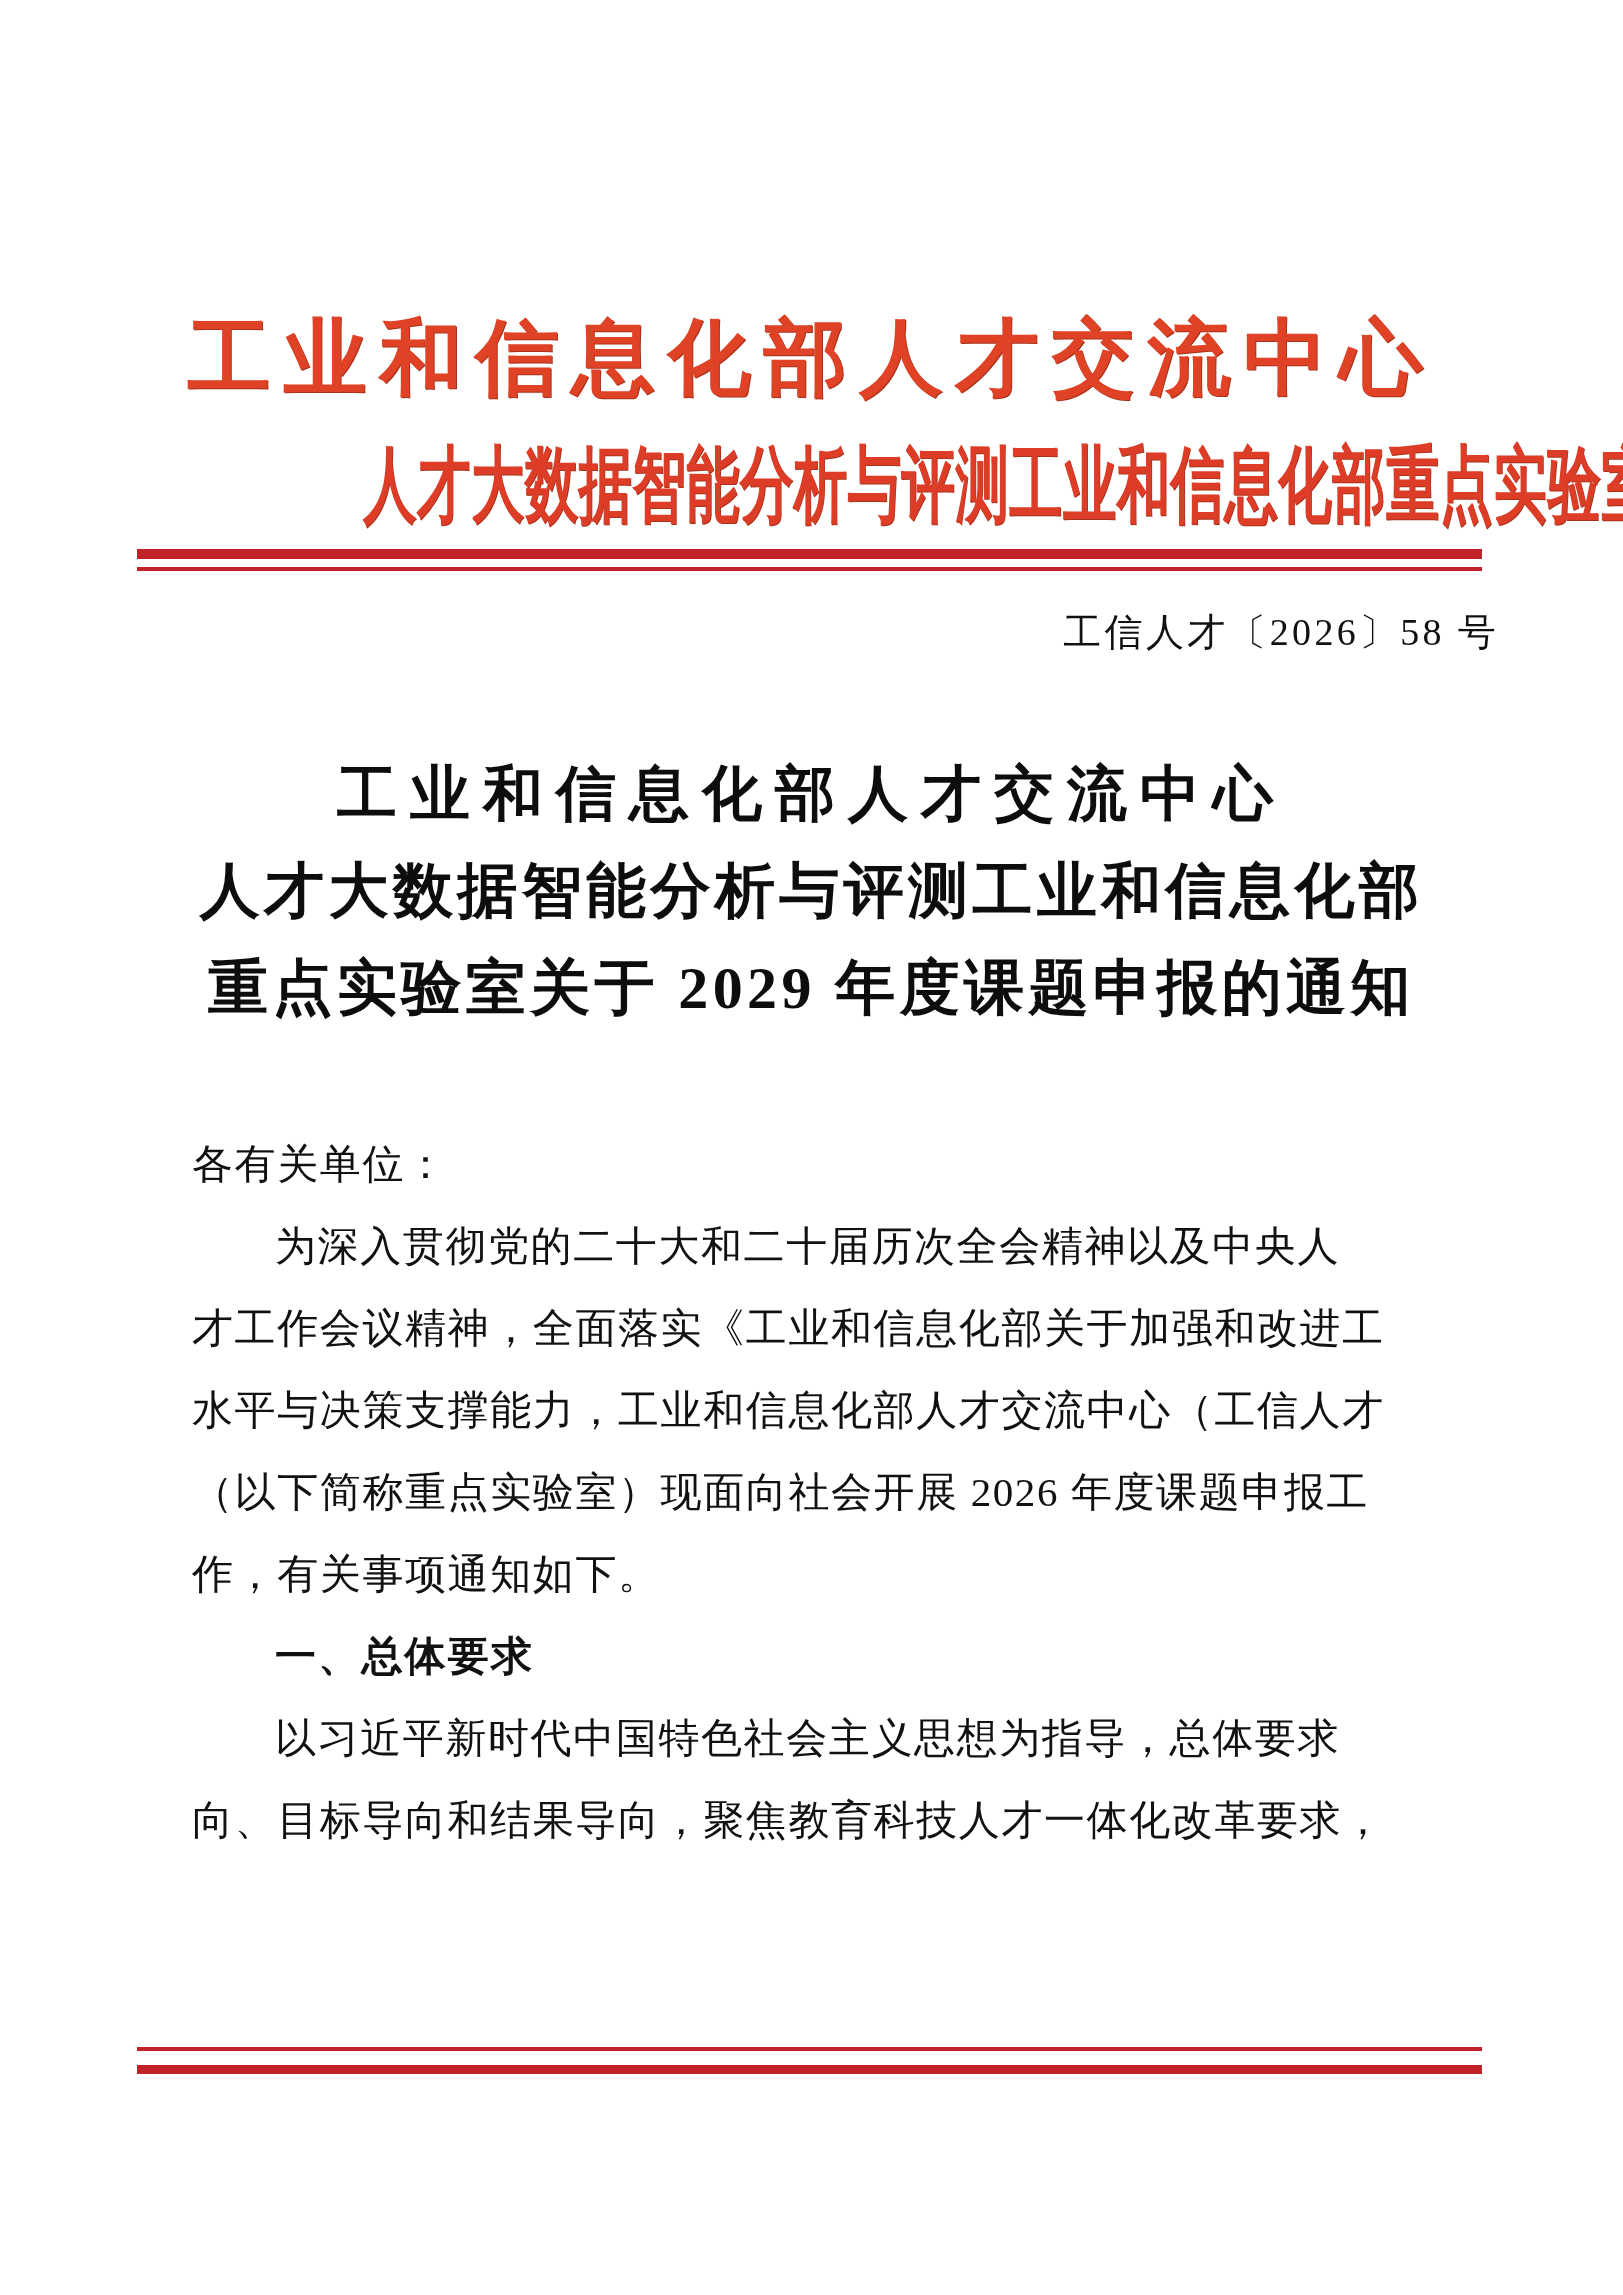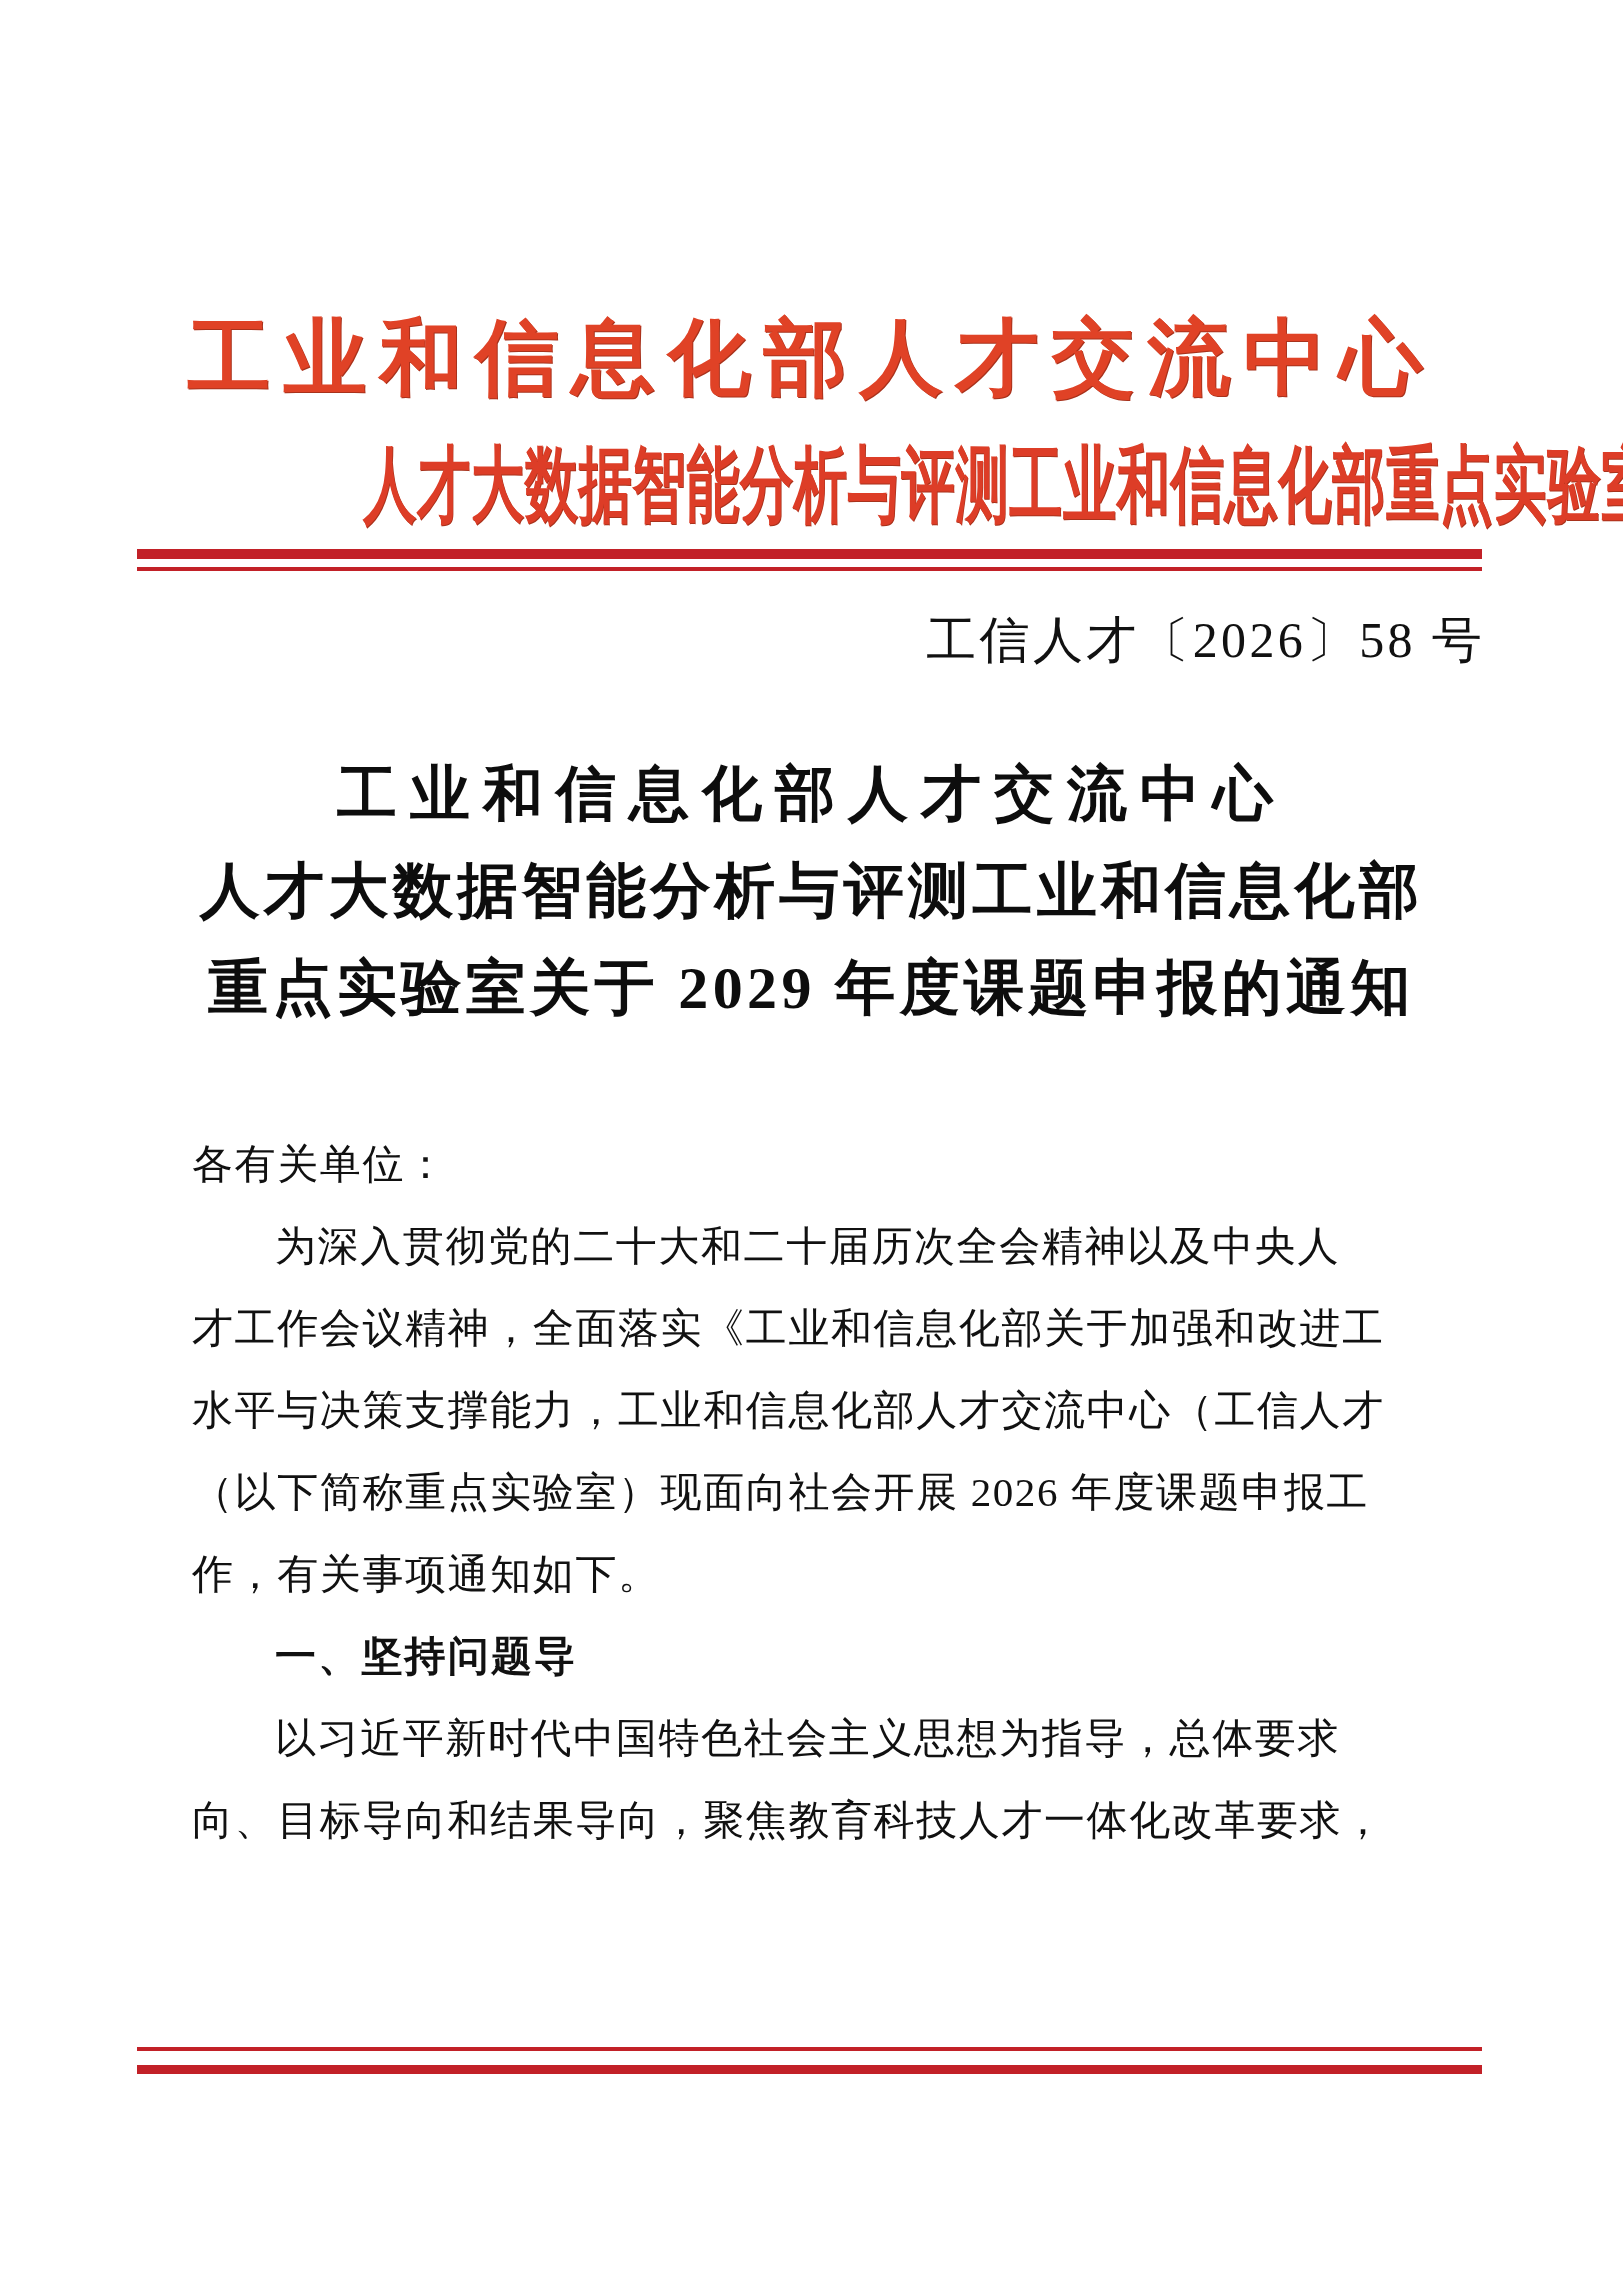--- a/index.html
+++ b/index.html
@@ -60,22 +60,22 @@
   }
   .rule-top-thick { top: 549px; height: 9.8px; }
   .rule-top-thin  { top: 567px; height: 3.8px;  }
   .rule-bot-thin  { top: 2047px; height: 3.8px;  }
   .rule-bot-thick { top: 2065px; height: 9.3px; }
 
   
   .doc-number {
     position: absolute;
     top: 607px;
-    right: 138px;
-    font-size: 50px;
+    right: 124px;
+    font-size: 38px;
     letter-spacing: 3.3px;
     white-space: nowrap;
     color: #111;
   }
 
   
   .title-block {
     position: absolute;
     top: 746px;
     left: 0;
@@ -137,21 +137,21 @@
 
   <div class="body-block">
     <div class="body-line">各有关单位：</div>
 
     <div class="body-line indent">为深入贯彻党的二十大和二十届历次全会精神以及中央人</div>
     <div class="body-line">才工作会议精神，全面落实《工业和信息化部关于加强和改进工</div>
     <div class="body-line">水平与决策支撑能力，工业和信息化部人才交流中心（工信人才</div>
     <div class="body-line">（以下简称重点实验室）现面向社会开展 2026 年度课题申报工</div>
     <div class="body-line">作，有关事项通知如下。</div>
 
-    <div class="body-line indent section-heading">一、坚持问题导</div>
+    <div class="body-line indent section-heading">一、总体要求</div>
 
     <div class="body-line indent">以习近平新时代中国特色社会主义思想为指导，总体要求</div>
     <div class="body-line">向、目标导向和结果导向，聚焦教育科技人才一体化改革要求，</div>
   </div>
 
   <div class="rule rule-bot-thin"></div>
   <div class="rule rule-bot-thick"></div>
 
 </div>
 

